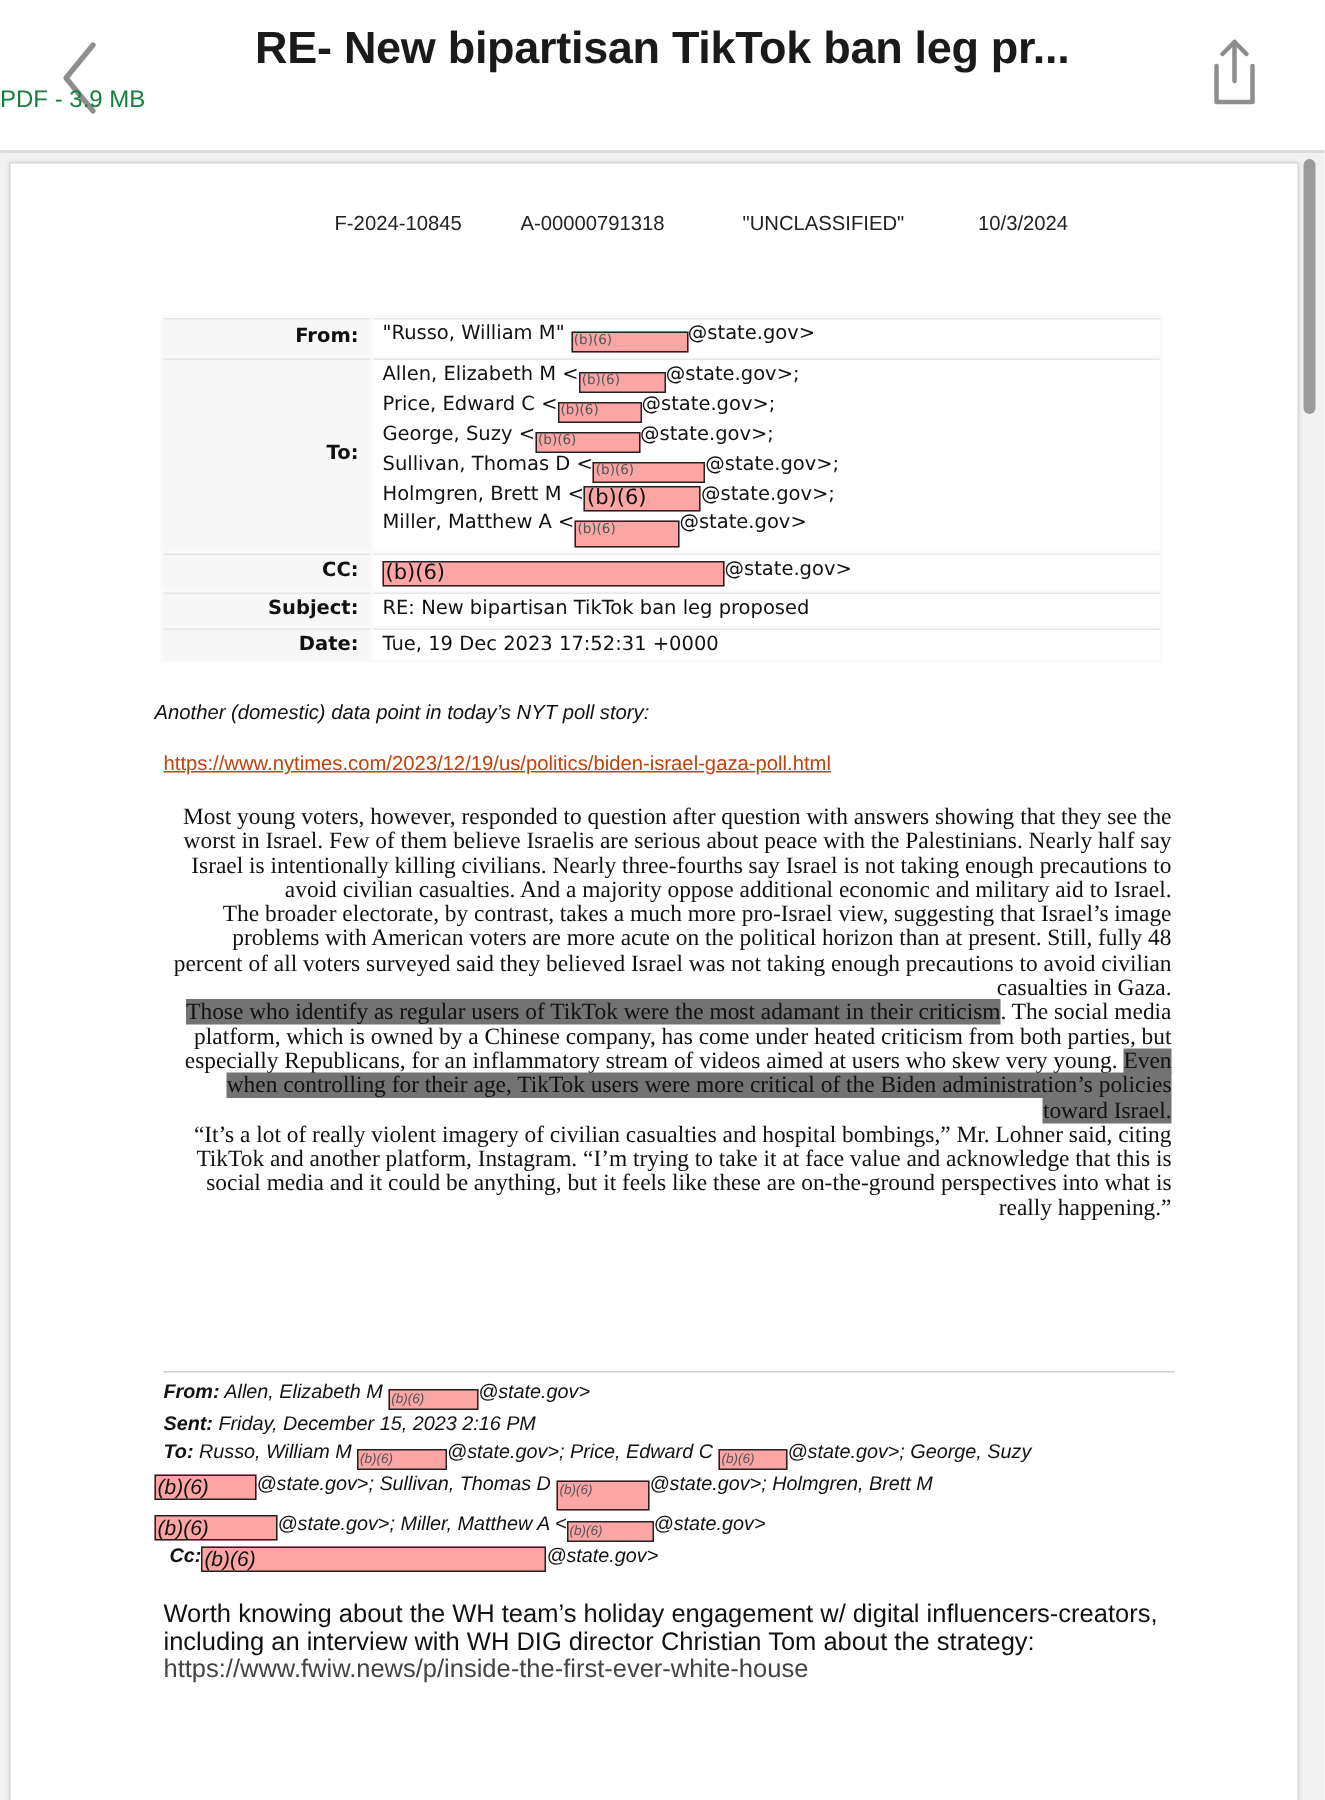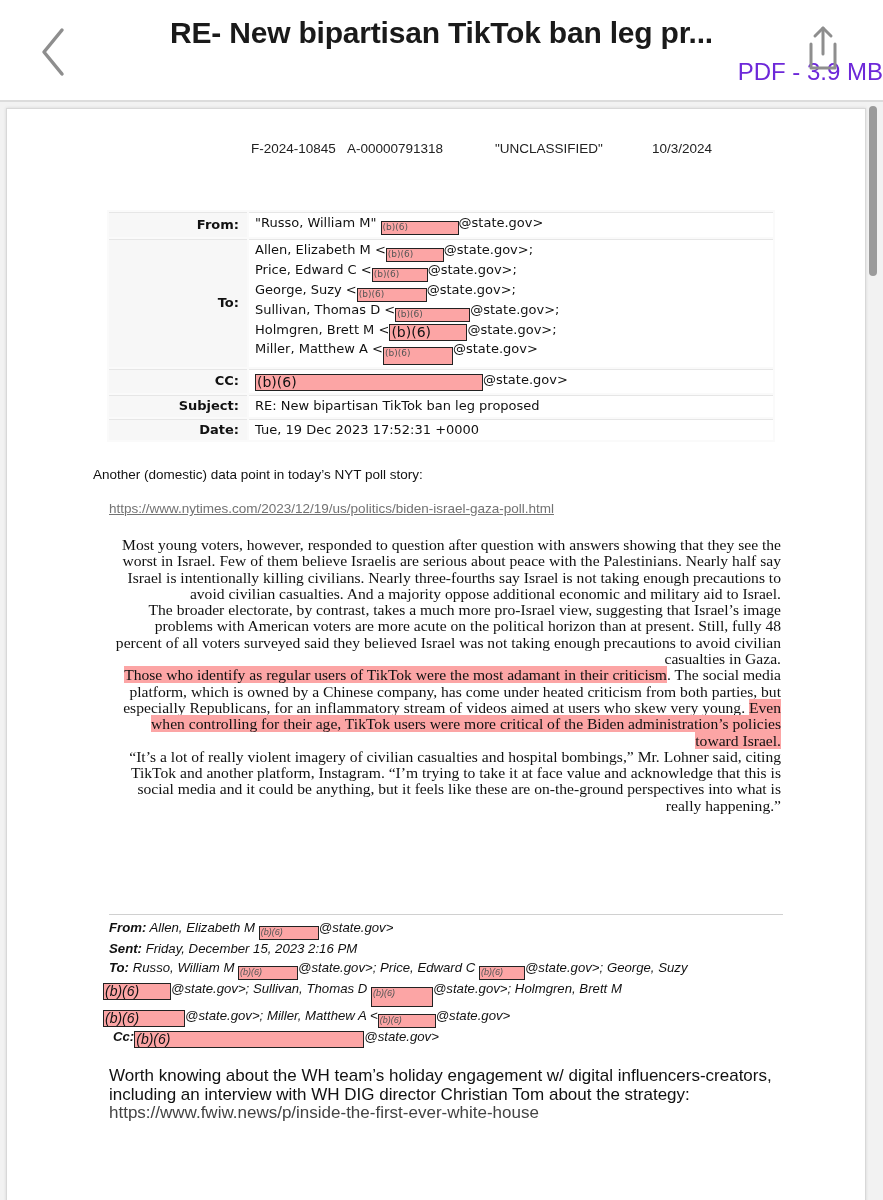--- a/index.html
+++ b/index.html
@@ -1,39 +1,39 @@
 <!DOCTYPE html>
 <html><head>
 <meta charset="utf-8">
 <style>
   html, body { margin:0; padding:0; }
   body { width:883px; height:1200px; background:#f2f2f2; position:relative; overflow:hidden; font-family:"Liberation Sans", sans-serif; color:#111; }
   .topbar { position:absolute; left:0; top:0; width:883px; height:100px; background:#fff; }
   .back { position:absolute; left:34px; top:24px; width:40px; height:56px; cursor:pointer; }
   .title { position:absolute; left:100px; right:100px; top:16px; text-align:center; font-size:30px; font-weight:bold; color:#1a1a1a; white-space:nowrap; letter-spacing:-0.2px; }
-  .subtitle { position:absolute; left:0; right:0; top:58px; text-align:right; font-size:24px; color:#6d28d9; }
+  .subtitle { position:absolute; left:0; right:0; top:58px; text-align:left; font-size:16px; color:#15803d; }
   .share { position:absolute; left:796px; top:24px; width:46px; height:50px; cursor:pointer; }
   .divider { position:absolute; left:0; top:100px; width:883px; height:2px; background:#dcdcdc; }
   .page { position:absolute; left:6px; top:108px; width:858px; height:1100px; background:#fff; border:1px solid #d8d8d8; box-shadow:0 0 3px rgba(0,0,0,0.12); }
   .scrollbar { position:absolute; left:869px; top:106px; width:8px; height:170px; background:#9b9b9b; border-radius:4px; cursor:pointer; }
 
   .docinfo { position:absolute; top:32px; left:0; width:100%; font-size:13.5px; color:#222; }
   .docinfo span { position:absolute; top:0; white-space:nowrap; }
 
   table.hdr { position:absolute; left:100px; top:101px; width:668px; border-collapse:separate; border-spacing:2px; font-family:"DejaVu Sans", sans-serif; font-size:13px; background:#fafafa; }
   table.hdr td { background:#fff; padding:2px 6px; vertical-align:middle; line-height:16.5px; border-top:1px solid #e6e6e6; }
   table.hdr td.lab { width:124px; text-align:right; font-weight:bold; color:#111; padding-right:8px; background:#f7f7f7; }
   .redact { display:inline-block; border:1.5px solid #222; height:14px; vertical-align:-3px; font-size:9px; line-height:11px; color:#555; padding-left:1px; box-sizing:border-box; background:#fca5a5; }
   .redact.big { font-size:14px; line-height:15px; height:17px; color:#111; }
 
-  .body1 { position:absolute; left:86px; top:358px; font-family:"Liberation Sans", sans-serif; font-size:13.5px; color:#111; }
-  .link1 { position:absolute; left:102px; top:392px; font-family:"Liberation Sans", sans-serif; font-size:13.5px; color:#737373; text-decoration:underline; cursor:pointer; }
+  .body1 { position:absolute; left:96px; top:358px; font-family:"Liberation Sans", sans-serif; font-size:13.5px; color:#111;font-style:italic; }
+  .link1 { position:absolute; left:102px; top:392px; font-family:"Liberation Sans", sans-serif; font-size:13.5px; color:#c2410c; text-decoration:underline; cursor:pointer; }
   .quote { position:absolute; left:102px; top:428px; width:672px; font-family:"Liberation Serif", serif; font-size:15.6px; line-height:16.3px; color:#111;text-align:right; }
   .quote p { margin:0; }
-  .hl { background:#fca5a5; }
+  .hl { background:#737373; }
 
   .sep { position:absolute; left:102px; top:805px; width:674px; height:1px; background:#d0d0d0; }
   .fwd { position:absolute; left:102px; top:810px; width:680px; font-family:"Liberation Sans", sans-serif; font-size:13.2px; line-height:18.5px; color:#111;font-style:italic; }
   .fwd b { font-weight:bold; }
   .fwd .row { white-space:nowrap; }
   .body2 { position:absolute; left:102px; top:958px; width:680px; font-family:"Liberation Sans", sans-serif; font-size:17px; line-height:18.5px; color:#111; }
   .body2 .lnk { color:#444; cursor:pointer; }
 </style>
 </head>
 <body>
@@ -51,21 +51,21 @@
       <polyline points="15,20 15,44 39,44 39,20" fill="none" stroke="#8e8e8e" stroke-width="3" stroke-linecap="round" stroke-linejoin="round"></polyline>
       <line x1="27" y1="4" x2="27" y2="30" stroke="#8e8e8e" stroke-width="3" stroke-linecap="round"></line>
       <polyline points="19,12 27,4 35,12" fill="none" stroke="#8e8e8e" stroke-width="3" stroke-linecap="round" stroke-linejoin="round"></polyline>
     </svg>
   </div>
 </div>
 <div class="divider"></div>
 
 <div class="page">
   <div class="docinfo">
-    <span style="left:244px">F-2024-10845</span>
+    <span style="left:216px">F-2024-10845</span>
     <span style="left:340px">A-00000791318</span>
     <span style="left:488px">"UNCLASSIFIED"</span>
     <span style="left:645px">10/3/2024</span>
   </div>
 
   <table class="hdr">
     <tbody>
         <tr>
       <td class="lab">From:</td>
       <td><span>"Russo, William M"</span> <span class="redact" style="width:78px">(b)(6)</span><span>@state.gov&gt;</span></td>

